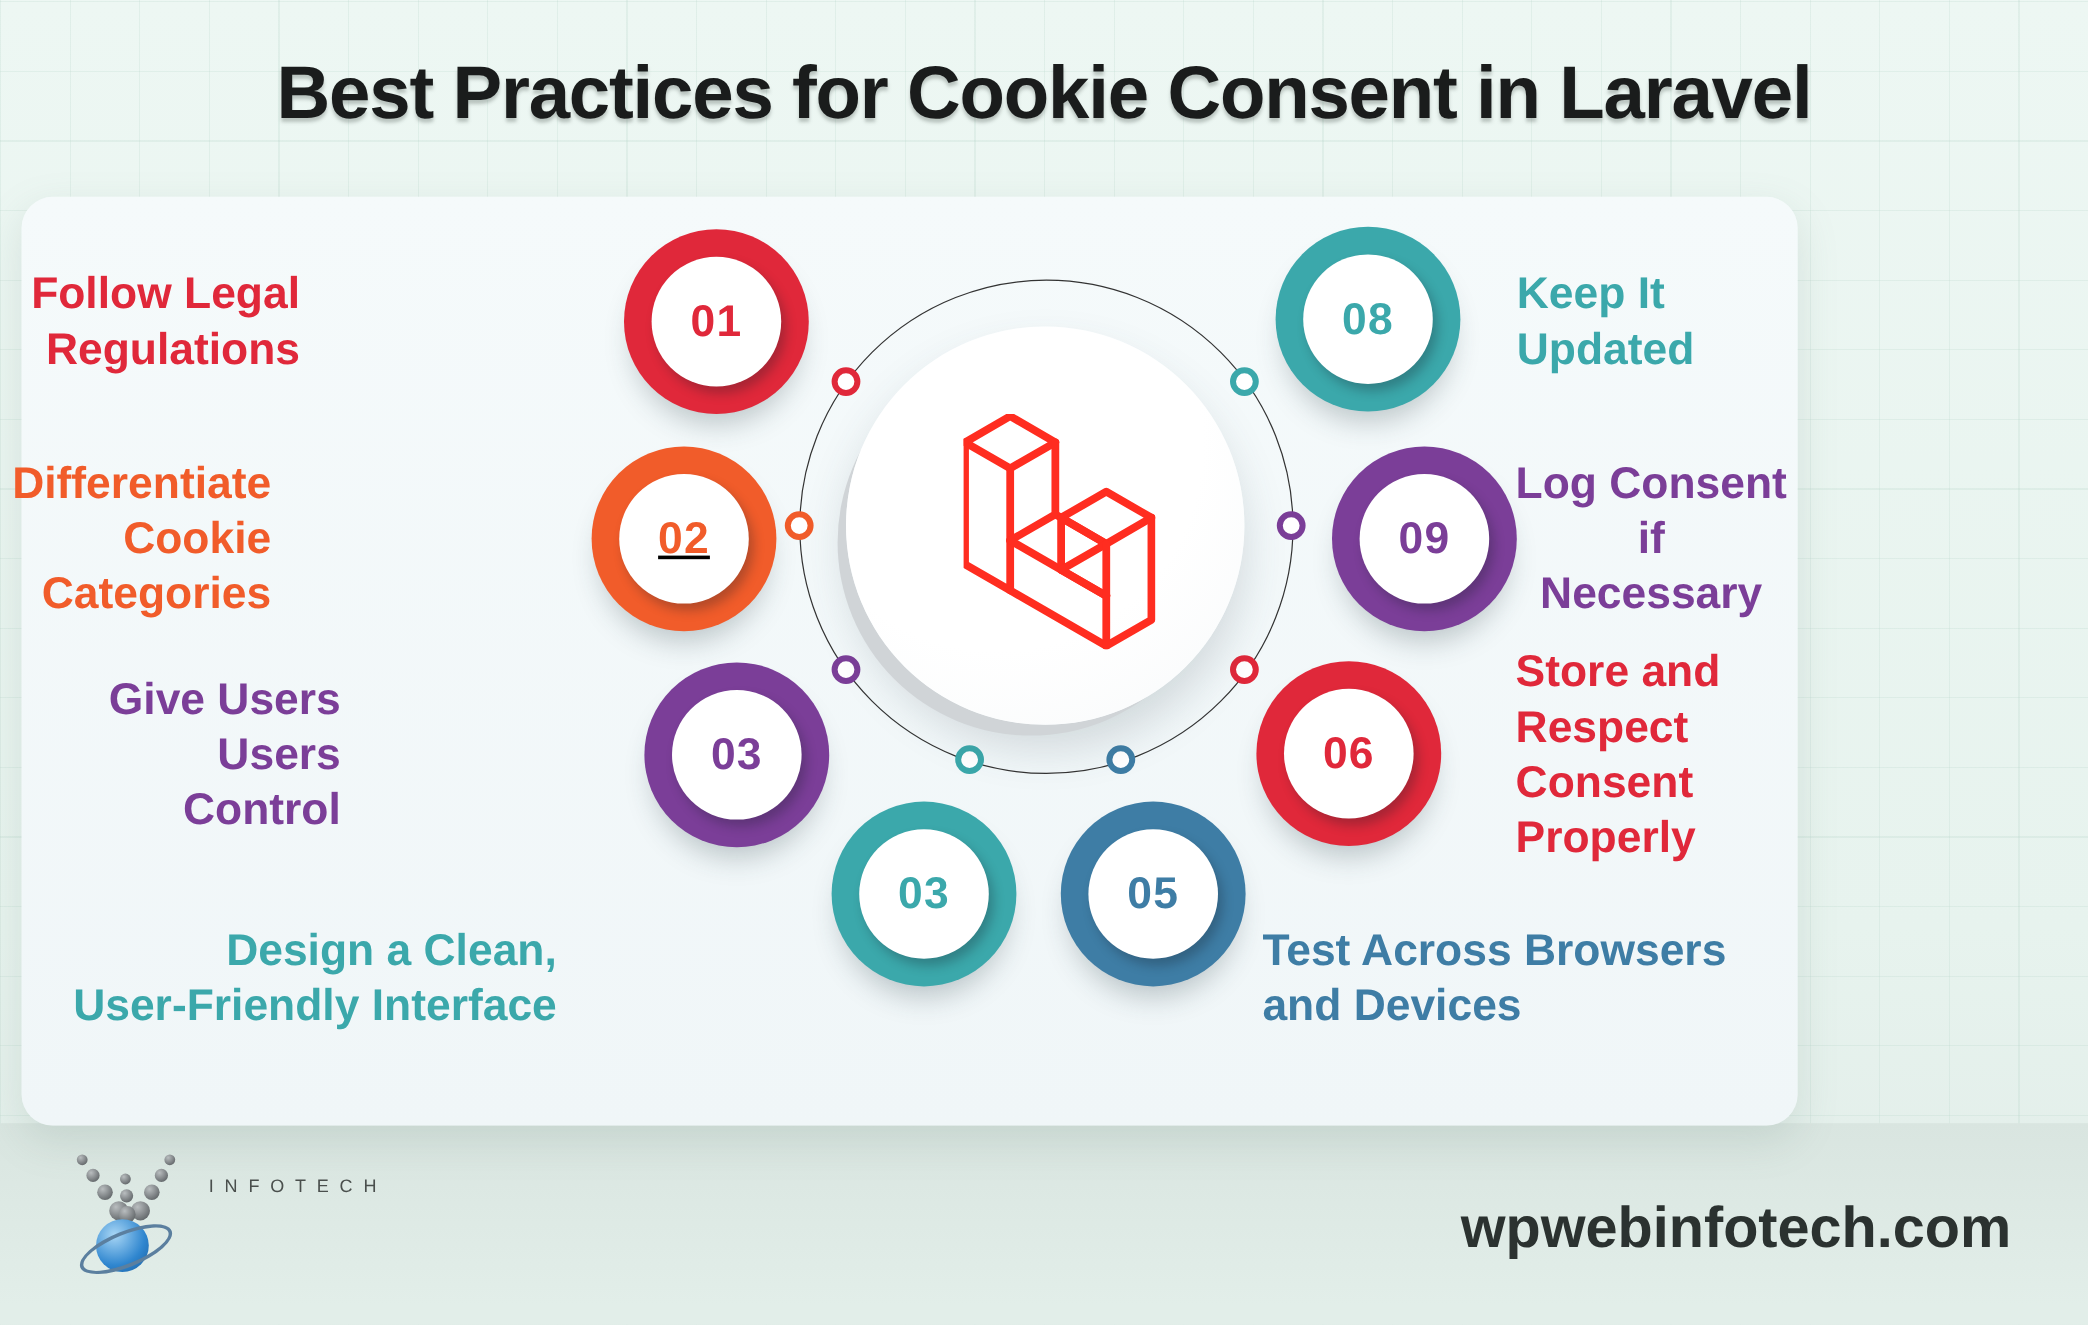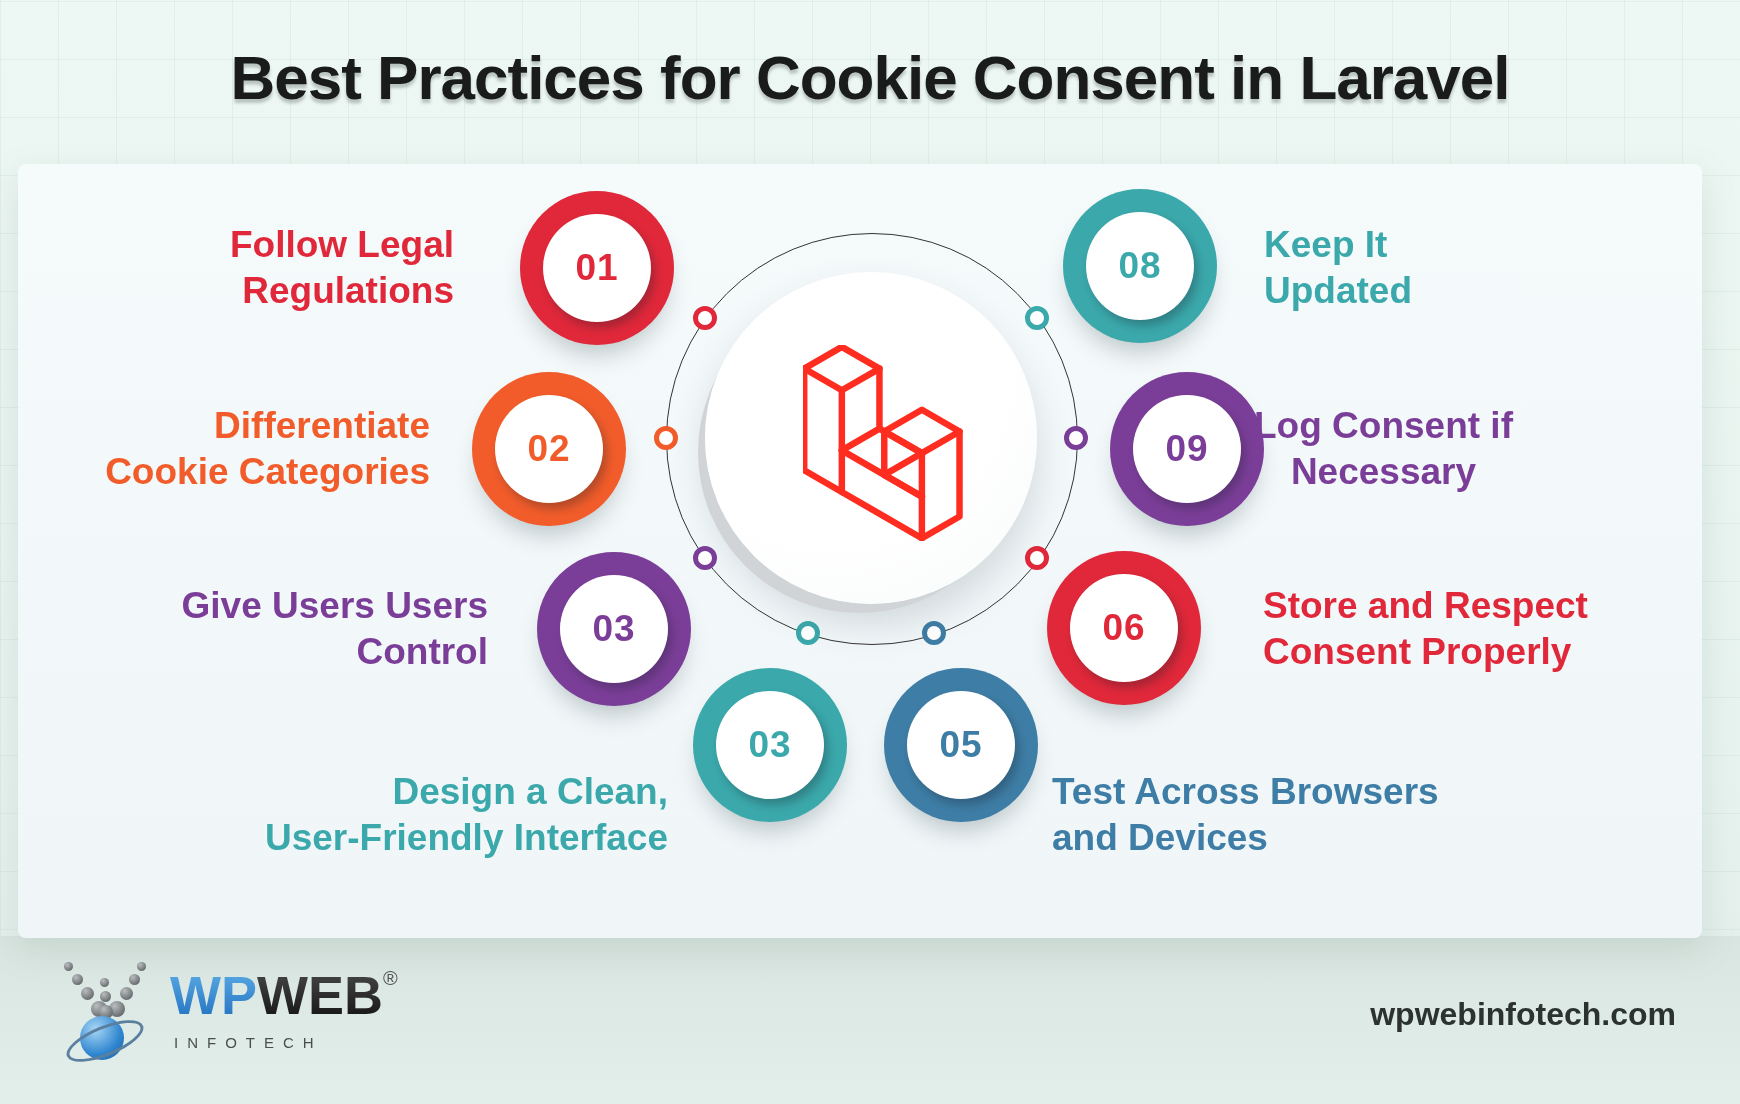--- a/index.html
+++ b/index.html
@@ -14,23 +14,23 @@
   .footer-band{
     position:absolute;left:0;top:936px;width:1740px;height:168px;
     background:linear-gradient(180deg,#d9e5e0 0%,#e2eee9 90%);
   }
   .title{
     position:absolute;top:42px;left:0;width:1740px;margin:0;
     text-align:center;font-size:62px;font-weight:700;letter-spacing:-1px;
     color:#1a1c1c;text-shadow:0 4px 3px rgba(90,100,95,.35);
   }
   .card{
-    position:absolute;left:18px;top:164px;width:1684px;height:774px;
+    position:absolute;left:18px;top:164px;width:1480px;height:774px;
     background:linear-gradient(180deg,#f5fafb 0%,#f0f6f8 100%);
-    border-radius:8px;box-shadow:0 12px 34px rgba(110,140,130,.18);
+    border-radius:26px;box-shadow:0 12px 34px rgba(110,140,130,.18);
   }
   .orbit{
     position:absolute;left:648px;top:69px;width:410px;height:410px;
     border:1.4px solid #333;border-radius:50%;
   }
   .orbit-dot{
     position:absolute;width:14px;height:14px;border-radius:50%;
     background:#fff;border:5px solid #000;
   }
   .center-circle{
@@ -71,21 +71,21 @@
     position:absolute;left:6px;top:66px;width:76px;height:24px;border-radius:50%;
     border:3px solid #5b7f9f;transform:rotate(-22deg);
   }
   .brand-text{margin-left:16px;padding-top:8px;}
   .brand-line1{font-size:54px;font-weight:700;line-height:1;}
   .wp{background:linear-gradient(180deg,#5fb0e8,#1e6cbd);-webkit-background-clip:text;background-clip:text;color:transparent;}
   .web{background:linear-gradient(180deg,#4c4c4c,#101010);-webkit-background-clip:text;background-clip:text;color:transparent;}
   .reg{font-size:20px;font-weight:400;color:#555;vertical-align:top;}
   .brand-line2{margin-top:12px;font-size:15px;letter-spacing:9px;color:#4a4f4d;font-weight:400;padding-left:4px;}
   .site{
-    position:absolute;right:64px;top:996px;font-size:32px;font-weight:600;color:#2b3230;
+    position:absolute;right:64px;top:996px;font-size:48px;font-weight:600;color:#2b3230;
   }
 </style>
 </head>
 <body>
 
 <div class="footer-band"></div>
 
 <h1 class="title">Best Practices for Cookie Consent in Laravel</h1>
 
 <div class="card">
@@ -117,21 +117,21 @@
   </div>
 
   <div id="items">
       <div class="ring" style="left: 502px; top: 27px; background: rgb(224, 40, 58);">
         <div class="ring-inner">
           <span class="ring-num" style="color: rgb(224, 40, 58);">01</span>
         </div>
       </div>
       <div class="step-label" style="color: rgb(224, 40, 58); top: 104px; text-align: right; right: 1248px;">Follow Legal
 Regulations</div>
-      <div class="ring" style="left: 454px; top: 208px; background: rgb(241, 92, 42);">
+      <div class="ring" style="left: 475px; top: 208px; background: rgb(241, 92, 42); text-decoration: underline;">
         <div class="ring-inner">
           <span class="ring-num" style="color: rgb(241, 92, 42);">02</span>
         </div>
       </div>
       <div class="step-label" style="color: rgb(241, 92, 42); top: 285px; text-align: right; right: 1272px;">Differentiate
 Cookie Categories</div>
       <div class="ring" style="left: 519px; top: 388px; background: rgb(123, 62, 152);">
         <div class="ring-inner">
           <span class="ring-num" style="color: rgb(123, 62, 152);">03</span>
         </div>
@@ -187,18 +187,17 @@
       <span class="dot" style="left:71px;top:14px;width:11px;height:11px"></span>
       <span class="dot" style="left:62px;top:27px;width:13px;height:13px"></span>
       <span class="dot" style="left:51px;top:41px;width:16px;height:16px"></span>
       <span class="dot" style="left:42px;top:18px;width:9px;height:9px"></span>
       <span class="dot" style="left:42px;top:31px;width:11px;height:11px"></span>
       <span class="dot" style="left:41px;top:45px;width:14px;height:14px"></span>
       <div class="globe"></div>
       <div class="globe-ring"></div>
     </div>
     <div class="brand-text">
-      <div class="brand-line1"><span class="wp">WP</span><span class="web">WEB</span><span class="reg">®</span></div>
       <div class="brand-line2">INFOTECH</div>
     </div>
   </div>
   <div class="site">wpwebinfotech.com</div>
 </footer>
 
 </body></html>

